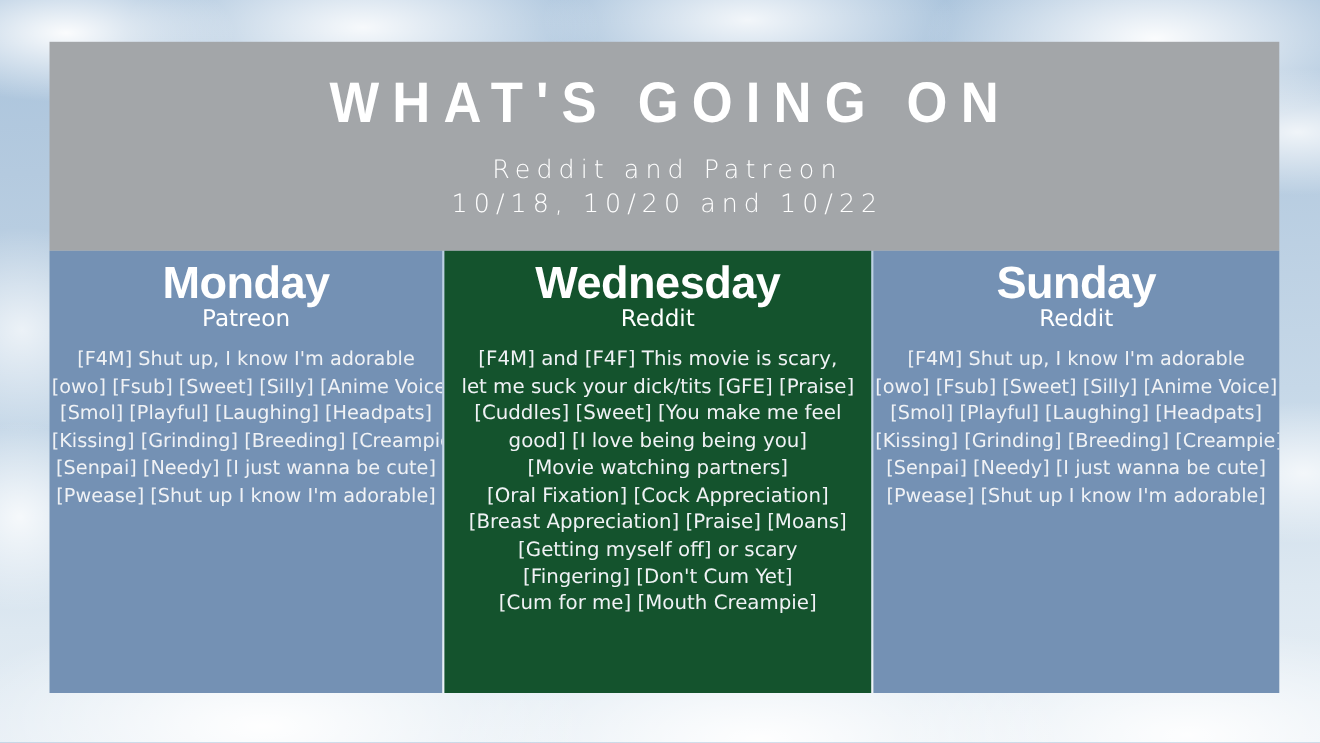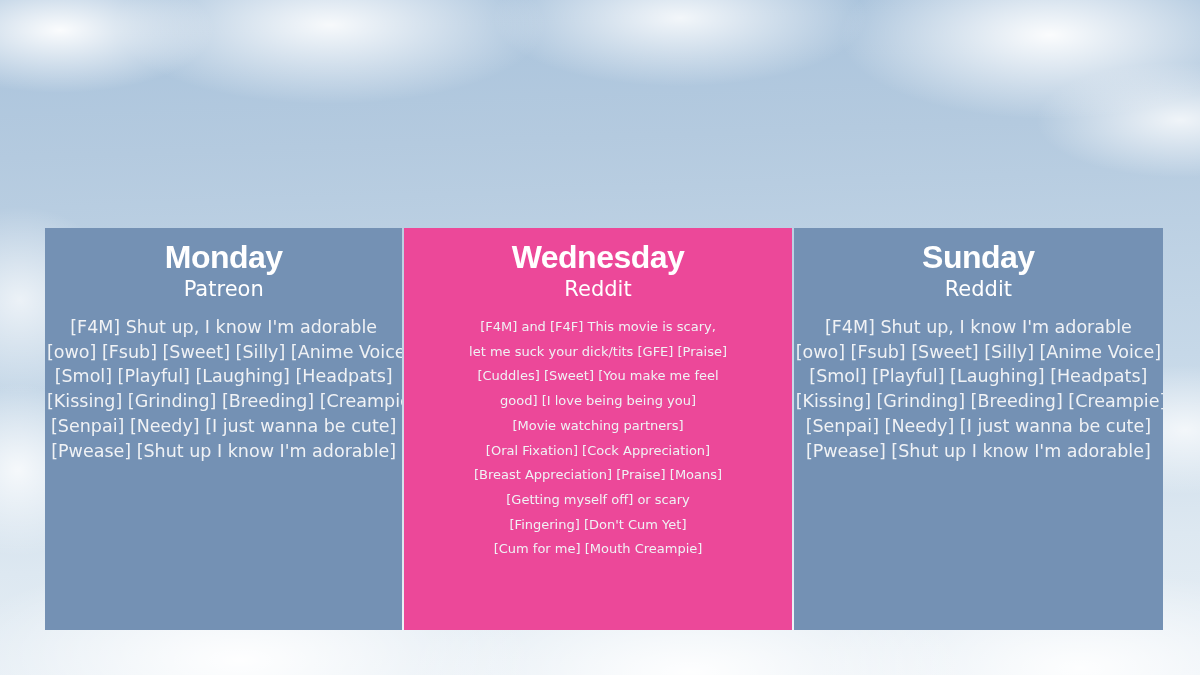--- a/index.html
+++ b/index.html
@@ -97,28 +97,28 @@
   }
 
   .column {
     box-sizing: border-box;
     padding-top: 8px;
     text-align: center;
     overflow: hidden;
   }
   .col-monday  { width: 358px; background: #7491b4; }
   .col-gap     { width: 2px;   background: transparent; }
-  .col-wed     { width: 388px; background: #ec4899; }
+  .col-wed     { width: 388px; background: #14532d; }
   .col-friday  { width: 370px; background: #7491b4; }
 
   .day-title {
     color: #ffffff;
     font-family: "Liberation Sans", sans-serif;
     font-weight: 700;
-    font-size: 32px;
+    font-size: 41px;
     line-height: 42px;
     letter-spacing: -0.5px;
     margin: 0;
     white-space: nowrap;
   }
 
   .day-source {
     color: #ffffff;
     font-family: "DejaVu Sans", sans-serif;
     font-weight: 400;
@@ -134,29 +134,36 @@
 
   .day-line {
     color: #f0f2f5;
     font-family: "DejaVu Sans", sans-serif;
     font-weight: 400;
     font-size: 17.5px;
     line-height: 24.7px;
     white-space: nowrap;
     text-align: center;
   }
-  .col-wed .day-line { font-size: 13px; }
+  .col-wed .day-line { font-size: 18px; }
 </style>
 </head>
 <body>
 
 <div id="sky-bg"></div>
 
 <div id="card">
 
+  <div id="header-band">
+    <div id="main-title">WHAT'S GOING ON</div>
+    <div id="subtitle-block">
+      <div class="subtitle-line">Reddit and Patreon</div>
+      <div class="subtitle-line">10/18, 10/20 and 10/22</div>
+    </div>
+  </div>
 
   <div id="columns">
 
     <div class="column col-monday">
       <div class="day-title">Monday</div>
       <div class="day-source">Patreon</div>
       <div class="day-lines">
         <div class="day-line">[F4M] Shut up, I know I'm adorable</div>
         <div class="day-line">[owo] [Fsub] [Sweet] [Silly] [Anime Voice]</div>
         <div class="day-line">[Smol] [Playful] [Laughing] [Headpats]</div>

